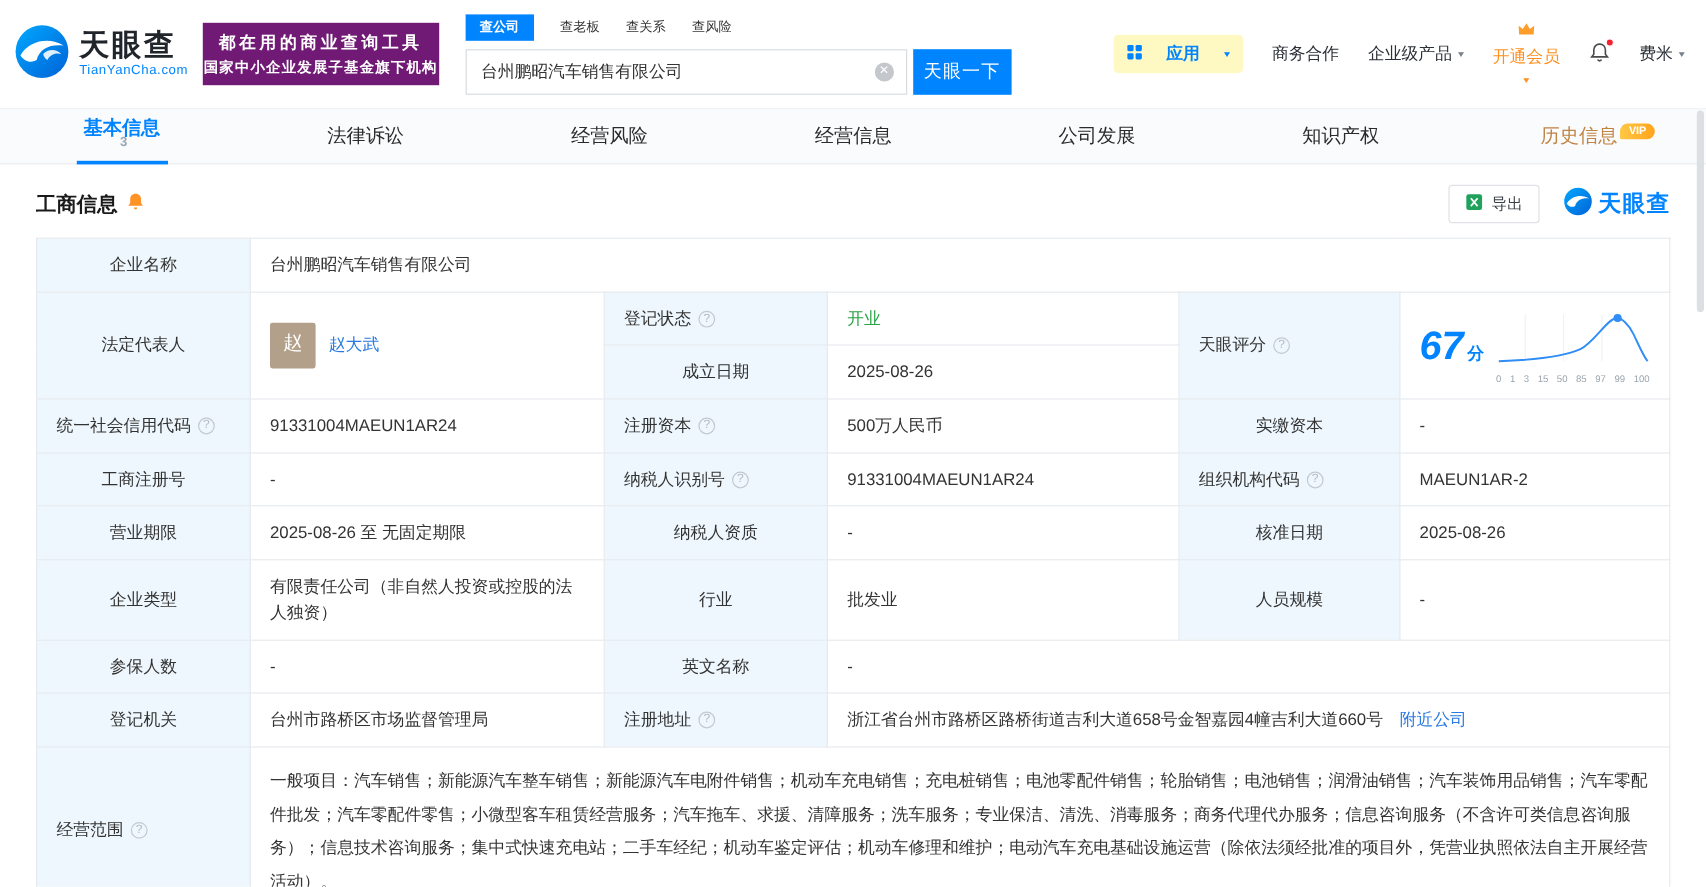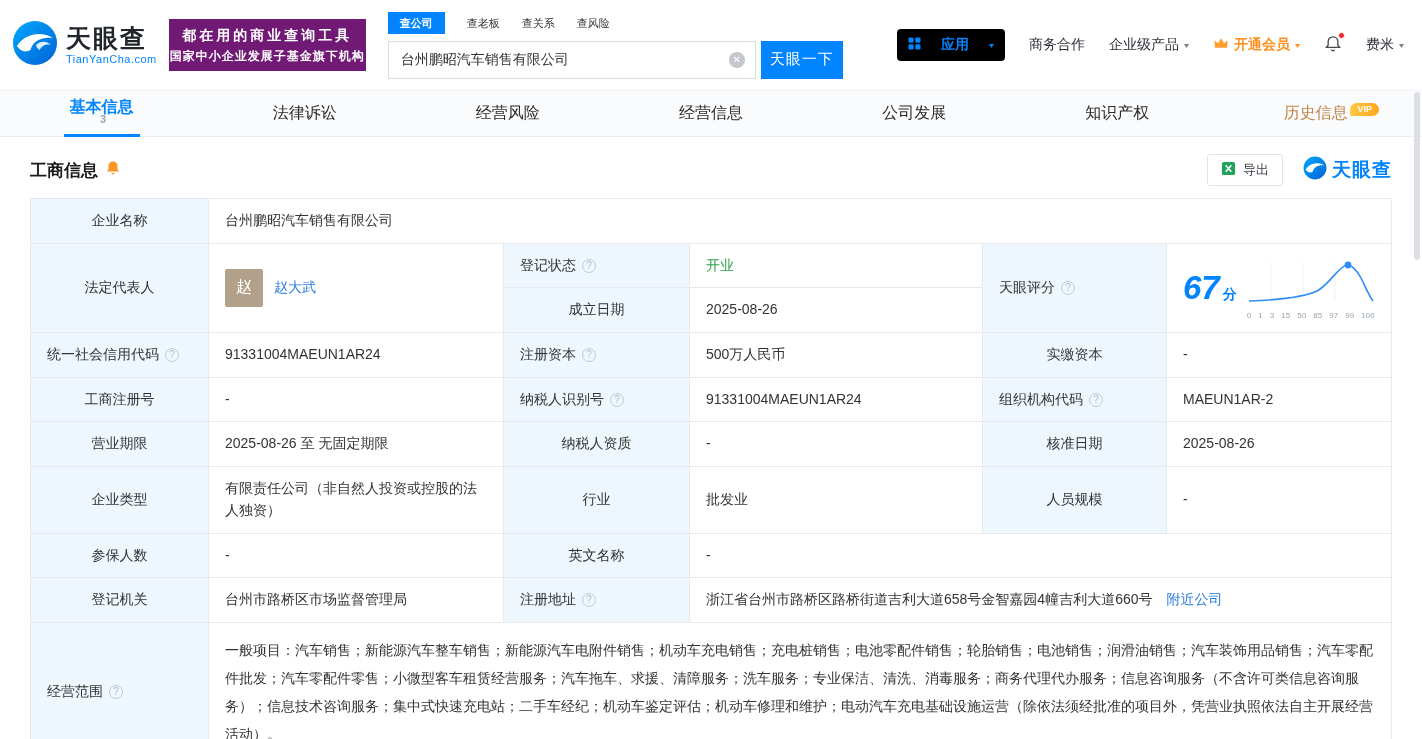--- a/index.html
+++ b/index.html
@@ -21,24 +21,24 @@
   .search-tab.active{background:#0084ff;color:#fff;padding:1px 12px;font-weight:bold;}
   .search-row{display:flex;align-items:center;}
   .search-box{position:relative;width:368px;}
   .search-input{width:100%;height:38px;border:1px solid #d9dcdf;padding:0 36px 0 12px;font-size:14px;color:#333;outline:none;font-family:inherit;}
   .clear-btn{position:absolute;right:11px;top:11px;width:16px;height:16px;border-radius:50%;background:#c4c8cc;color:#fff;font-size:10px;line-height:16px;text-align:center;cursor:pointer;}
   .clear-btn::after{content:"✕";}
   .search-btn{width:82px;height:38px;margin-left:5px;background:#0084ff;color:#fff;border:none;font-size:15px;cursor:pointer;font-family:inherit;letter-spacing:1px;}
 
   .top-menu{margin-left:auto;display:flex;align-items:center;gap:24px;font-size:14px;color:#2b2f36;white-space:nowrap;}
   .menu-item{display:flex;align-items:center;gap:5px;cursor:pointer;}
-  .apps-chip{background:#000000;color:#0084ff;padding:7px 11px;border-radius:4px;font-weight:bold;gap:20px;}
+  .apps-chip{background:#fef9c3;color:#0084ff;padding:7px 11px;border-radius:4px;font-weight:bold;gap:20px;}
   .caret{font-size:10px;color:#7a818a;transform:scaleY(.8);}
   .apps-chip .caret{color:#0084ff;}
-  .vip-item{color:#ff8f1f;font-weight:bold;}
+  .vip-item{color:#ff8f1f;font-weight:normal;flex-direction:column;}
   .vip-item .caret{color:#ff8f1f;}
   .bell-wrap{position:relative;cursor:pointer;display:flex;}
   .red-dot{position:absolute;top:-3px;right:-3px;width:7px;height:7px;background:#f5222d;border-radius:50%;border:1px solid #fff;}
 
   
   .page-tabs{display:flex;height:47px;background:#fafbfc;border-top:1px solid #f1f2f4;border-bottom:1px solid #ebedf0;}
   .ptab{flex:1;position:relative;display:flex;align-items:center;justify-content:center;font-size:16px;color:#2b2b2b;cursor:pointer;}
   .ptab sup{font-size:11px;color:#9aa7b4;margin-left:3px;position:relative;top:-5px;}
   .ptab.active{color:#0084ff;font-weight:bold;flex-direction:column;}
   .ptab.active::after{content:"";position:absolute;left:50%;transform:translateX(-50%);bottom:-1px;width:76px;height:3px;background:#0084ff;}

